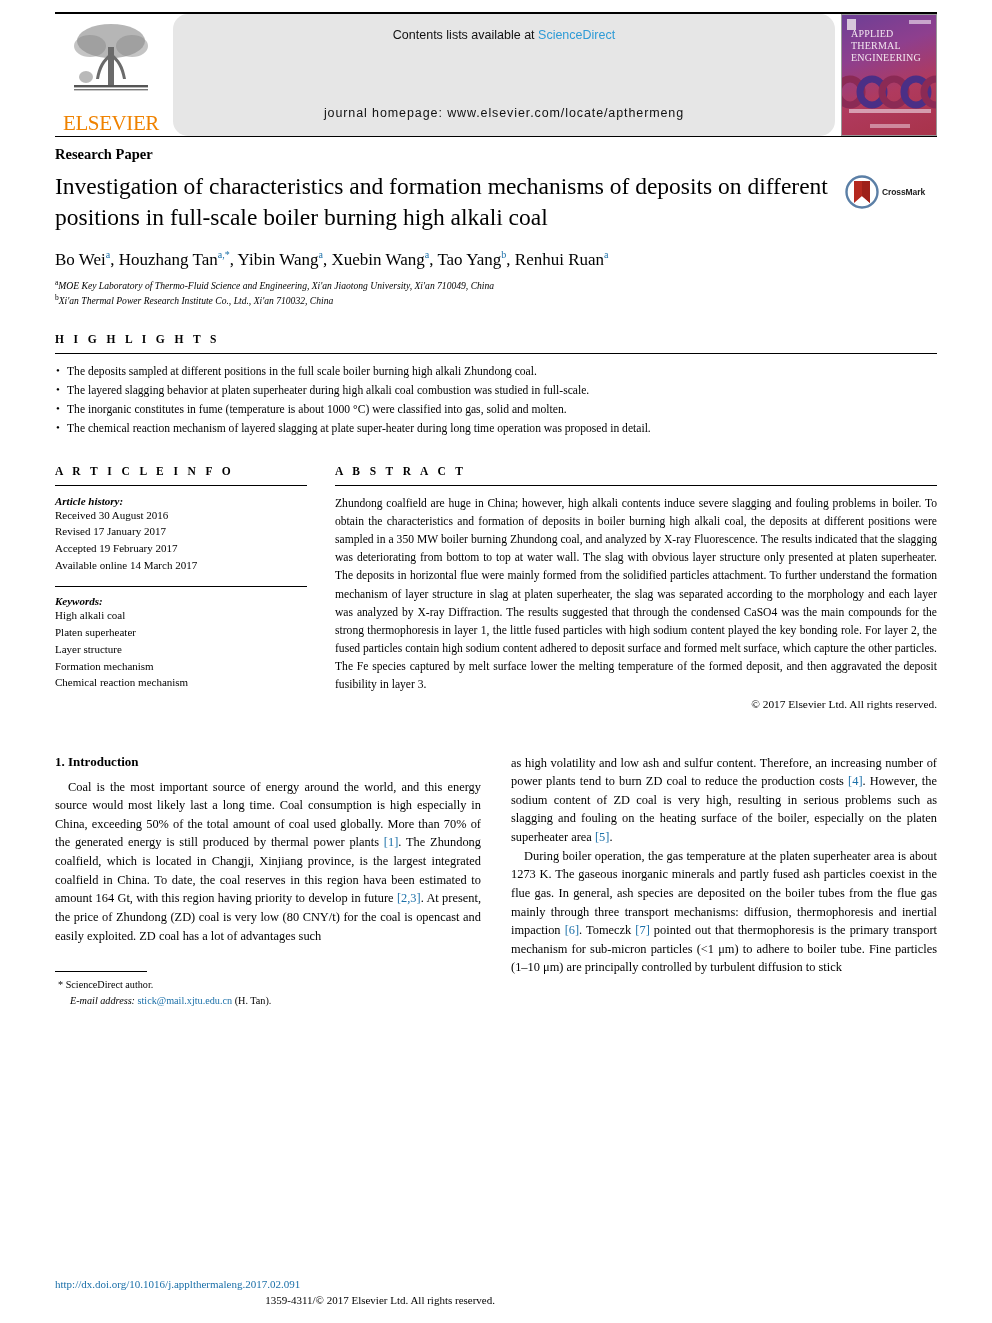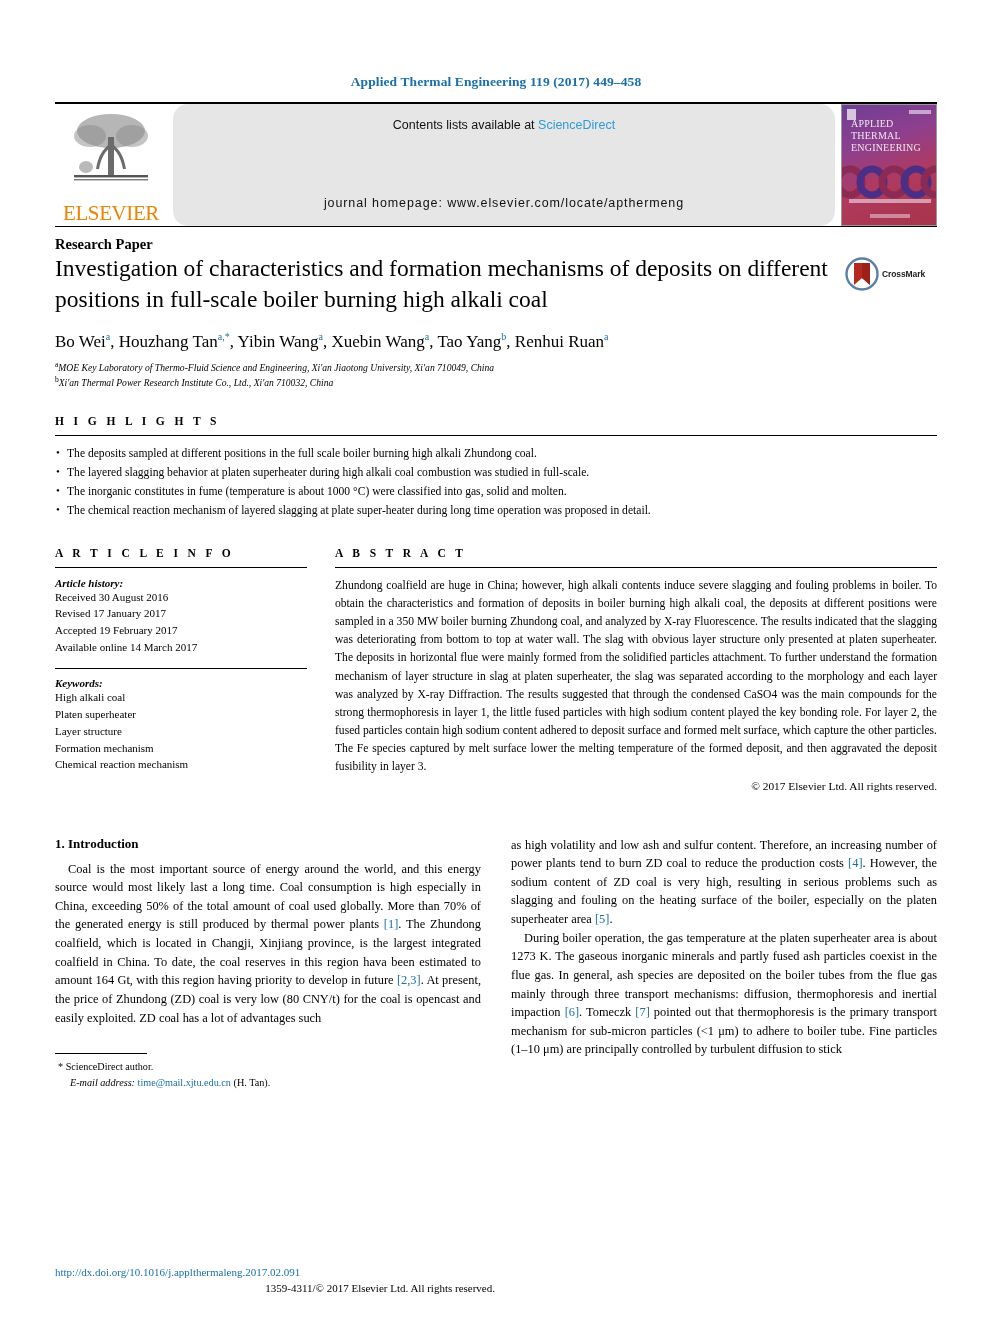--- a/index.html
+++ b/index.html
@@ -138,20 +138,21 @@
   }
   .article-type {
     font-family: "Liberation Serif", serif;
     font-weight: bold;
     font-size: 14.5px;
     margin-top: 9px;
   }
   .title-row {
     display: flex;
     align-items: flex-start;
+    margin-top: 8px;
   }
   .paper-title {
     flex: 1 1 auto;
     font-family: "Liberation Serif", serif;
     font-size: 23.5px;
     line-height: 1.30;
     font-weight: normal;
     color: #000;
     margin: 0;
     padding-right: 16px;
@@ -312,21 +313,20 @@
     font-size: 11px;
     line-height: 1.45;
     text-align: right;
   }
 </style>
 </head>
 <body>
 
 <div class="page">
 
-  <div class="running-head">Applied Thermal Engineering 119 (2017) 449–458</div>
 
   <div class="masthead">
 
     <div class="elsevier-logo">
       <svg class="tree-svg" width="86" height="80" viewBox="0 0 86 80">
         <g fill="#4d4d4d">
           <ellipse cx="43" cy="22" rx="34" ry="17" fill="#7a7a7a" opacity=".55"></ellipse>
           <ellipse cx="22" cy="27" rx="16" ry="11" fill="#8a8a8a" opacity=".5"></ellipse>
           <ellipse cx="64" cy="27" rx="16" ry="11" fill="#8a8a8a" opacity=".5"></ellipse>
           <path d="M40 28 L40 66 L46 66 L46 28 Z" fill="#6b6b6b"></path>
@@ -450,21 +450,21 @@
       <p class="body-p"><span>Coal is the most important source of energy around the world, and this energy source would most likely last a long time. Coal consumption is high especially in China, exceeding 50% of the total amount of coal used globally. More than 70% of the generated energy is still produced by thermal power plants </span><span class="ref">[1]</span><span>. The Zhundong coalfield, which is located in Changji, Xinjiang province, is the largest integrated coalfield in China. To date, the coal reserves in this region hava been estimated to amount 164 Gt, with this region having priority to develop in future </span><span class="ref">[2,3]</span><span>. At present, the price of Zhundong (ZD) coal is very low (80 CNY/t) for the coal is opencast and easily exploited. ZD coal has a lot of advantages such</span></p>
 
       <div class="foot-note">
         <div class="foot-rule"></div>
         <div class="foot-line">
           <span>*</span>
           <span>ScienceDirect author.</span>
         </div>
         <div class="foot-line" style="padding-left:26px">
           <span class="it">E-mail address:</span>
-          <span class="mail-link">time@mail.xjtu.edu.cn</span>
+          <span class="mail-link">stick@mail.xjtu.edu.cn</span>
           <span>(H. Tan).</span>
         </div>
       </div>
     </div>
 
     <div class="col">
       <p class="body-p" style="text-indent:0"><span>as high volatility and low ash and sulfur content. Therefore, an increasing number of power plants tend to burn ZD coal to reduce the production costs </span><span class="ref">[4]</span><span>. However, the sodium content of ZD coal is very high, resulting in serious problems such as slagging and fouling on the heating surface of the boiler, especially on the platen superheater area </span><span class="ref">[5]</span><span>.</span></p>
       <p class="body-p"><span>During boiler operation, the gas temperature at the platen superheater area is about 1273 K. The gaseous inorganic minerals and partly fused ash particles coexist in the flue gas. In general, ash species are deposited on the boiler tubes from the flue gas mainly through three transport mechanisms: diffusion, thermophoresis and inertial impaction </span><span class="ref">[6]</span><span>. Tomeczk </span><span class="ref">[7]</span><span> pointed out that thermophoresis is the primary transport mechanism for sub-micron particles (&lt;1 μm) to adhere to boiler tube. Fine particles (1–10 μm) are principally controlled by turbulent diffusion to stick</span></p>
     </div>
   </div>

